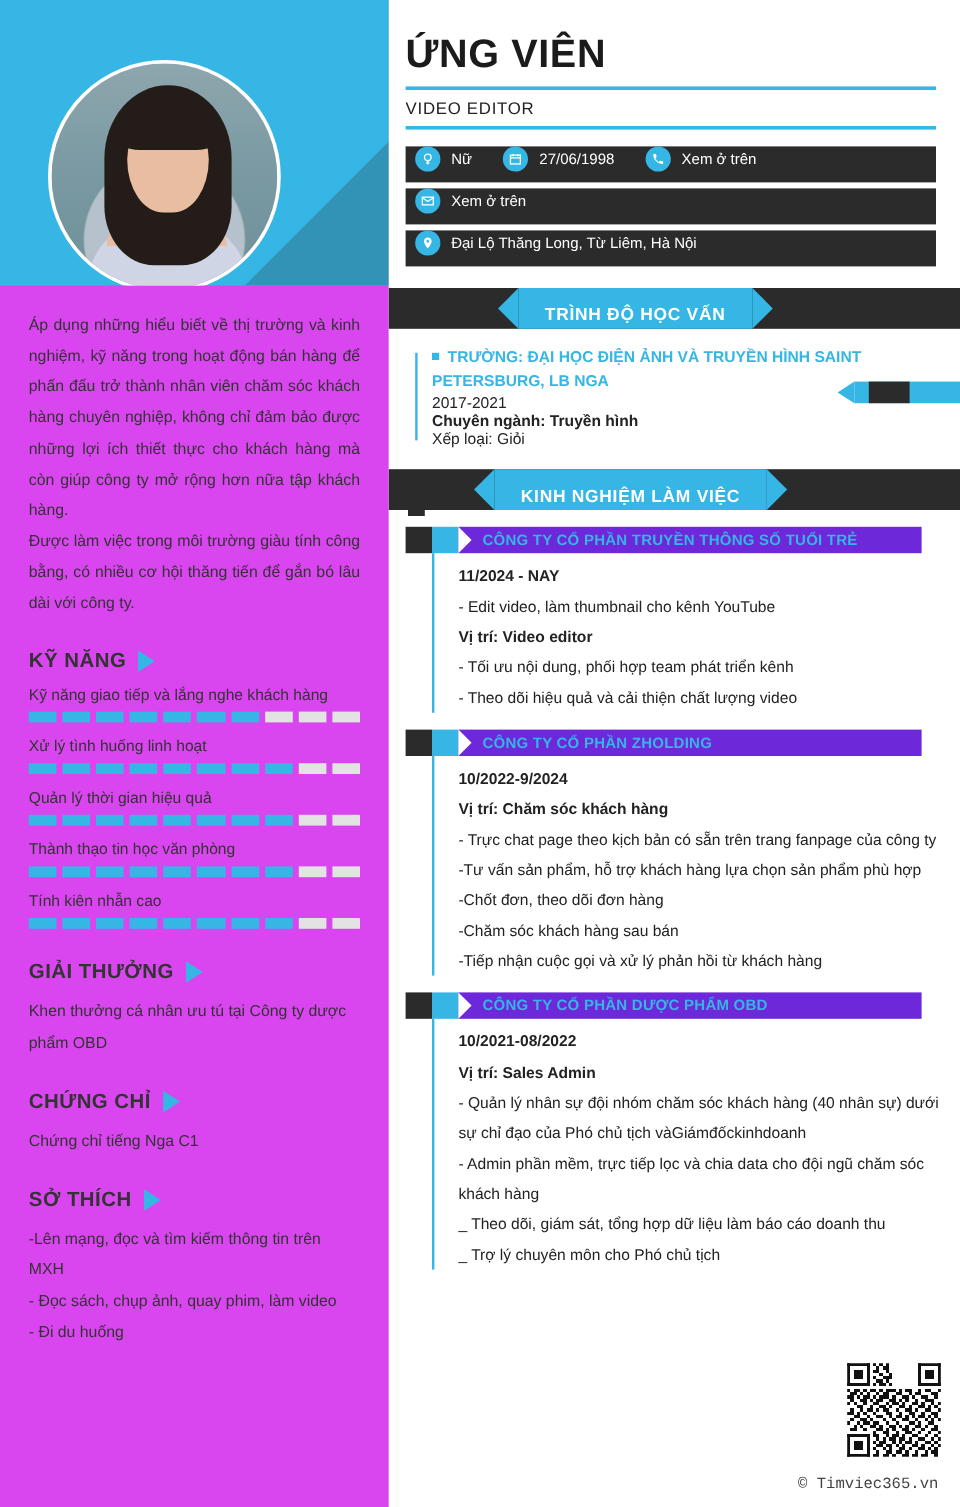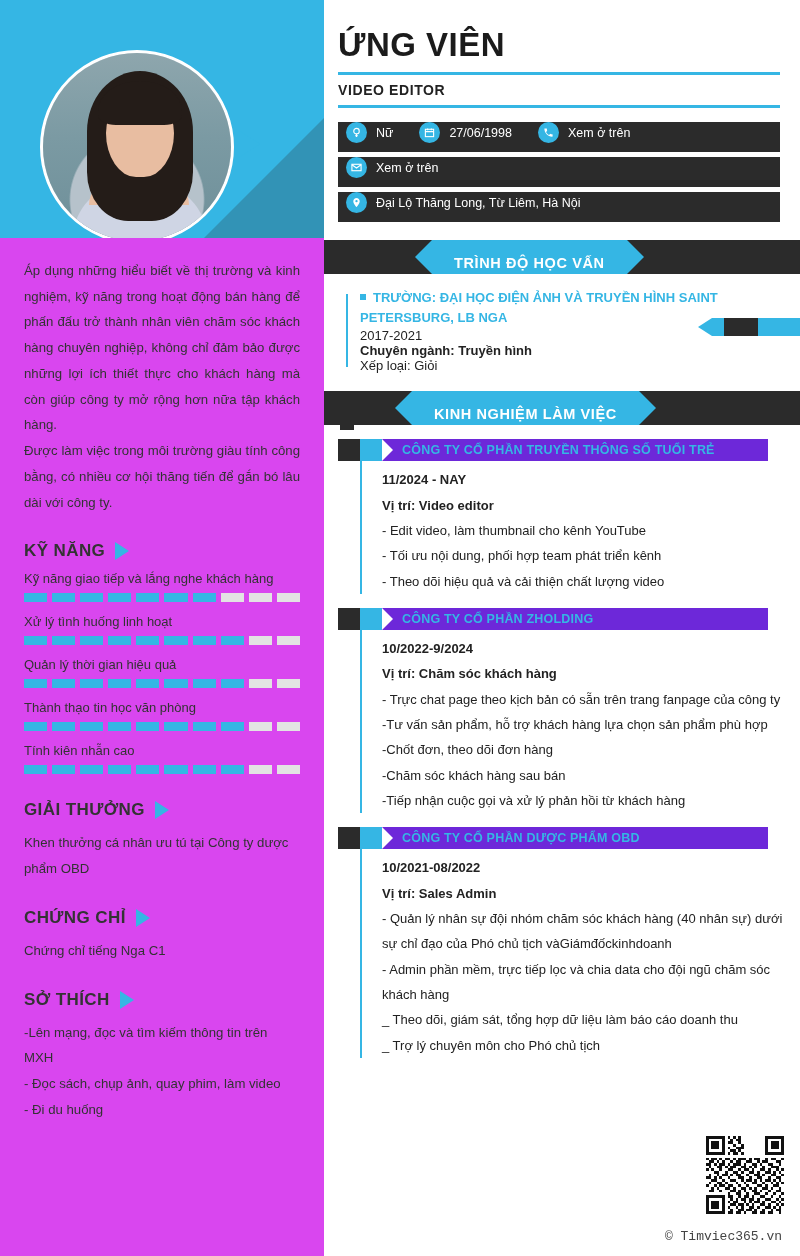--- a/index.html
+++ b/index.html
@@ -104,21 +104,21 @@
 
   .name-wrap { padding: 20px 0 0 14px; }
   .name {
     font-size: 33px; font-weight: bold; color: #1b1b1b; letter-spacing: .5px;
     margin: 6px 0 8px 0;
   }
   .role-bar {
     border-top: 3px solid #35b6e4; border-bottom: 3px solid #35b6e4;
     padding: 7px 0 7px 0; width: 442px;
   }
-  .role { font-size: 14px; font-weight: bold; color:#222; letter-spacing:.6px; }
+  .role { font-size: 14px; font-weight: normal; color:#222; letter-spacing:.6px; }
 
   .contact { margin: 14px 0 0 14px; width: 442px; }
   .crow {
     background:#2b2b2b; color:#fff; height: 30px; display:flex; align-items:flex-start;
     margin-bottom: 5px; padding-left: 8px;
   }
   .citem { display:flex; align-items:center; gap:9px; font-size: 12.5px; color:#fff; }
   .citem + .citem { margin-left: 26px; }
   .cicon {
     width: 21px; height: 21px; border-radius:50%; background:#35b6e4;
@@ -427,22 +427,22 @@
           <div class="job-head">
             <div class="dk"></div>
             <div class="bl"></div>
             <div class="lbl">
               <span>CÔNG TY CỔ PHẦN TRUYỀN THÔNG SỐ TUỔI TRẺ</span>
             </div>
           </div>
           <div class="job-body">
             <div class="vl"></div>
             <div class="job-line b">11/2024 - NAY</div>
+            <div class="job-line">- Edit video, làm thumbnail cho kênh YouTube</div>
             <div class="job-line b">Vị trí: Video editor</div>
-            <div class="job-line">- Edit video, làm thumbnail cho kênh YouTube</div>
             <div class="job-line">- Tối ưu nội dung, phối hợp team phát triển kênh</div>
             <div class="job-line">- Theo dõi hiệu quả và cải thiện chất lượng video</div>
           </div>
         </div>
         <div class="job">
           <div class="job-head">
             <div class="dk"></div>
             <div class="bl"></div>
             <div class="lbl">
               <span>CÔNG TY CỔ PHẦN ZHOLDING</span>

